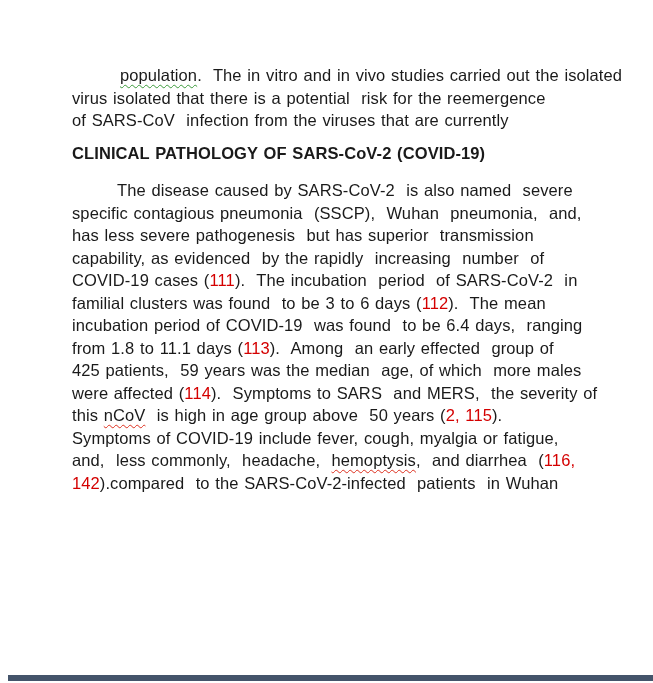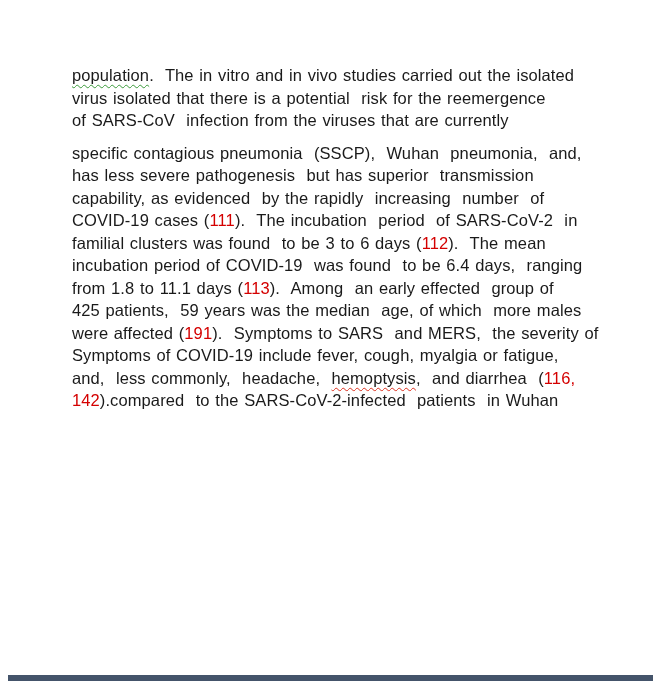--- a/index.html
+++ b/index.html
@@ -35,20 +35,21 @@
   .line { white-space: pre; }
   .line.indent { text-indent: 45px; }
   .run.citation { color: var(--citation, #d40000); }
   .run.squiggle-green {
     text-decoration: underline;
     text-decoration-style: wavy;
     text-decoration-color: var(--squiggle-green, #3a9a3a);
     text-decoration-thickness: 1px;
     text-underline-offset: 3px;
     text-decoration-skip-ink: none;
+    margin-left: 48px;
   }
   .run.squiggle-red {
     text-decoration: underline;
     text-decoration-style: wavy;
     text-decoration-color: var(--squiggle-red, #dd2f1e);
     text-decoration-thickness: 1px;
     text-underline-offset: 3px;
     text-decoration-skip-ink: none;
   }
   .bottom-bar {
@@ -63,29 +64,34 @@
 </head>
 <body>
 
 <div class="page">
   <div class="document-text">
       <div class="block paragraph">
         <div class="line"><span class="run squiggle-green">population</span><span class="run normal">.  The in vitro and in vivo studies carried out the isolated</span></div>
         <div class="line"><span class="run normal">virus isolated that there is a potential  risk for the reemergence</span></div>
         <div class="line"><span class="run normal">of SARS-CoV  infection from the viruses that are currently</span></div>
       </div>
+      <div class="block heading">
+        <div class="line"><span class="run normal">CLINICAL PATHOLOGY OF SARS-CoV-2 (COVID-19)</span></div>
+      </div>
       <div class="block paragraph">
+        <div class="line indent"><span class="run normal">The disease caused by SARS-CoV-2  is also named  severe</span></div>
         <div class="line"><span class="run normal">specific contagious pneumonia  (SSCP),  Wuhan  pneumonia,  and,</span></div>
         <div class="line"><span class="run normal">has less severe pathogenesis  but has superior  transmission</span></div>
         <div class="line"><span class="run normal">capability, as evidenced  by the rapidly  increasing  number  of</span></div>
         <div class="line"><span class="run normal">COVID-19 cases (</span><span class="run citation">111</span><span class="run normal">).  The incubation  period  of SARS-CoV-2  in</span></div>
         <div class="line"><span class="run normal">familial clusters was found  to be 3 to 6 days (</span><span class="run citation">112</span><span class="run normal">).  The mean</span></div>
         <div class="line"><span class="run normal">incubation period of COVID-19  was found  to be 6.4 days,  ranging</span></div>
         <div class="line"><span class="run normal">from 1.8 to 11.1 days (</span><span class="run citation">113</span><span class="run normal">).  Among  an early effected  group of</span></div>
         <div class="line"><span class="run normal">425 patients,  59 years was the median  age, of which  more males</span></div>
-        <div class="line"><span class="run normal">were affected (</span><span class="run citation">191</span><span class="run normal">).  Symptoms to SARS  and MERS,  the severity of</span></div>
+        <div class="line"><span class="run normal">were affected (</span><span class="run citation">114</span><span class="run normal">).  Symptoms to SARS  and MERS,  the severity of</span></div>
+        <div class="line"><span class="run normal">this </span><span class="run squiggle-red">nCoV</span><span class="run normal">  is high in age group above  50 years (</span><span class="run citation">2, 115</span><span class="run normal">).</span></div>
         <div class="line"><span class="run normal">Symptoms of COVID-19 include fever, cough, myalgia or fatigue,</span></div>
         <div class="line"><span class="run normal">and,  less commonly,  headache,  </span><span class="run squiggle-red">hemoptysis</span><span class="run normal">,  and diarrhea  (</span><span class="run citation">116,</span></div>
         <div class="line"><span class="run citation">142</span><span class="run normal">).compared  to the SARS-CoV-2-infected  patients  in Wuhan</span></div>
       </div>
     </div>
   <div class="bottom-bar"></div>
 </div>
 
 </body></html>

